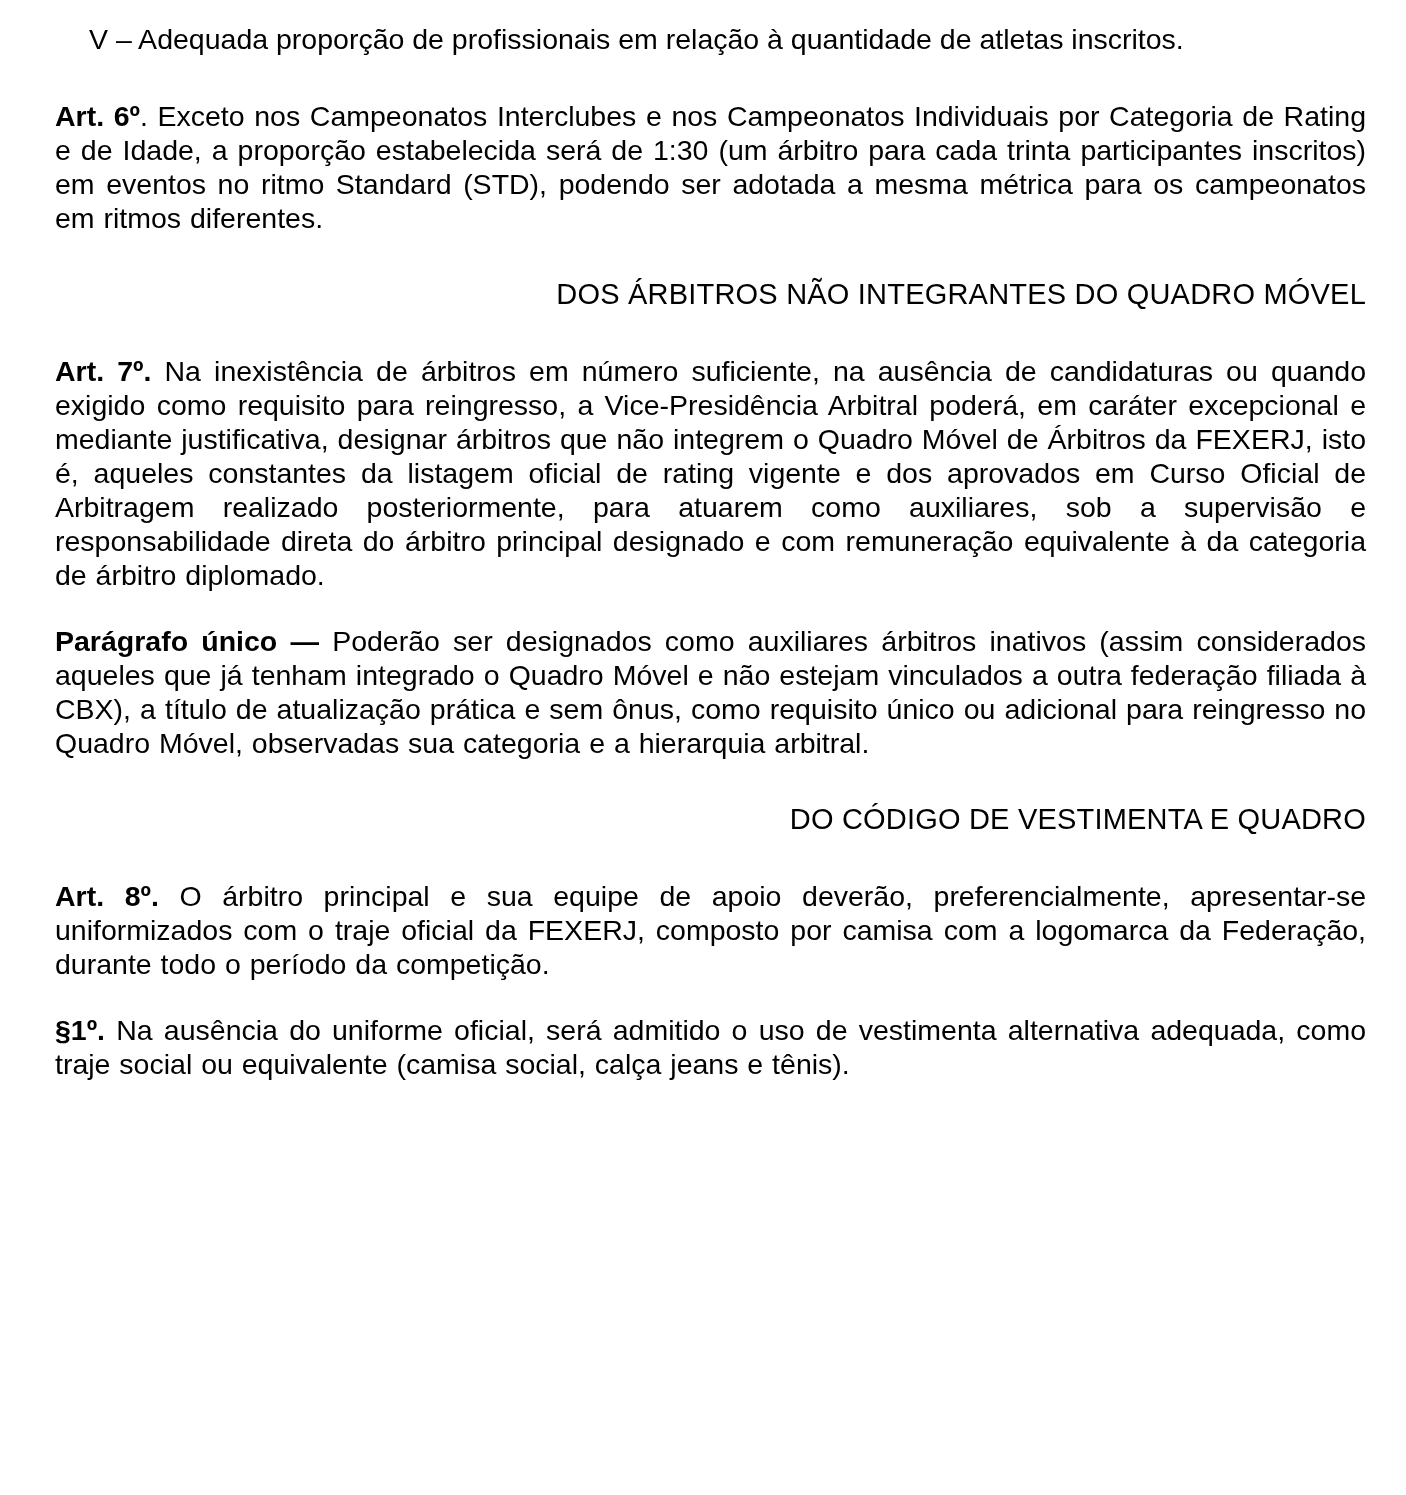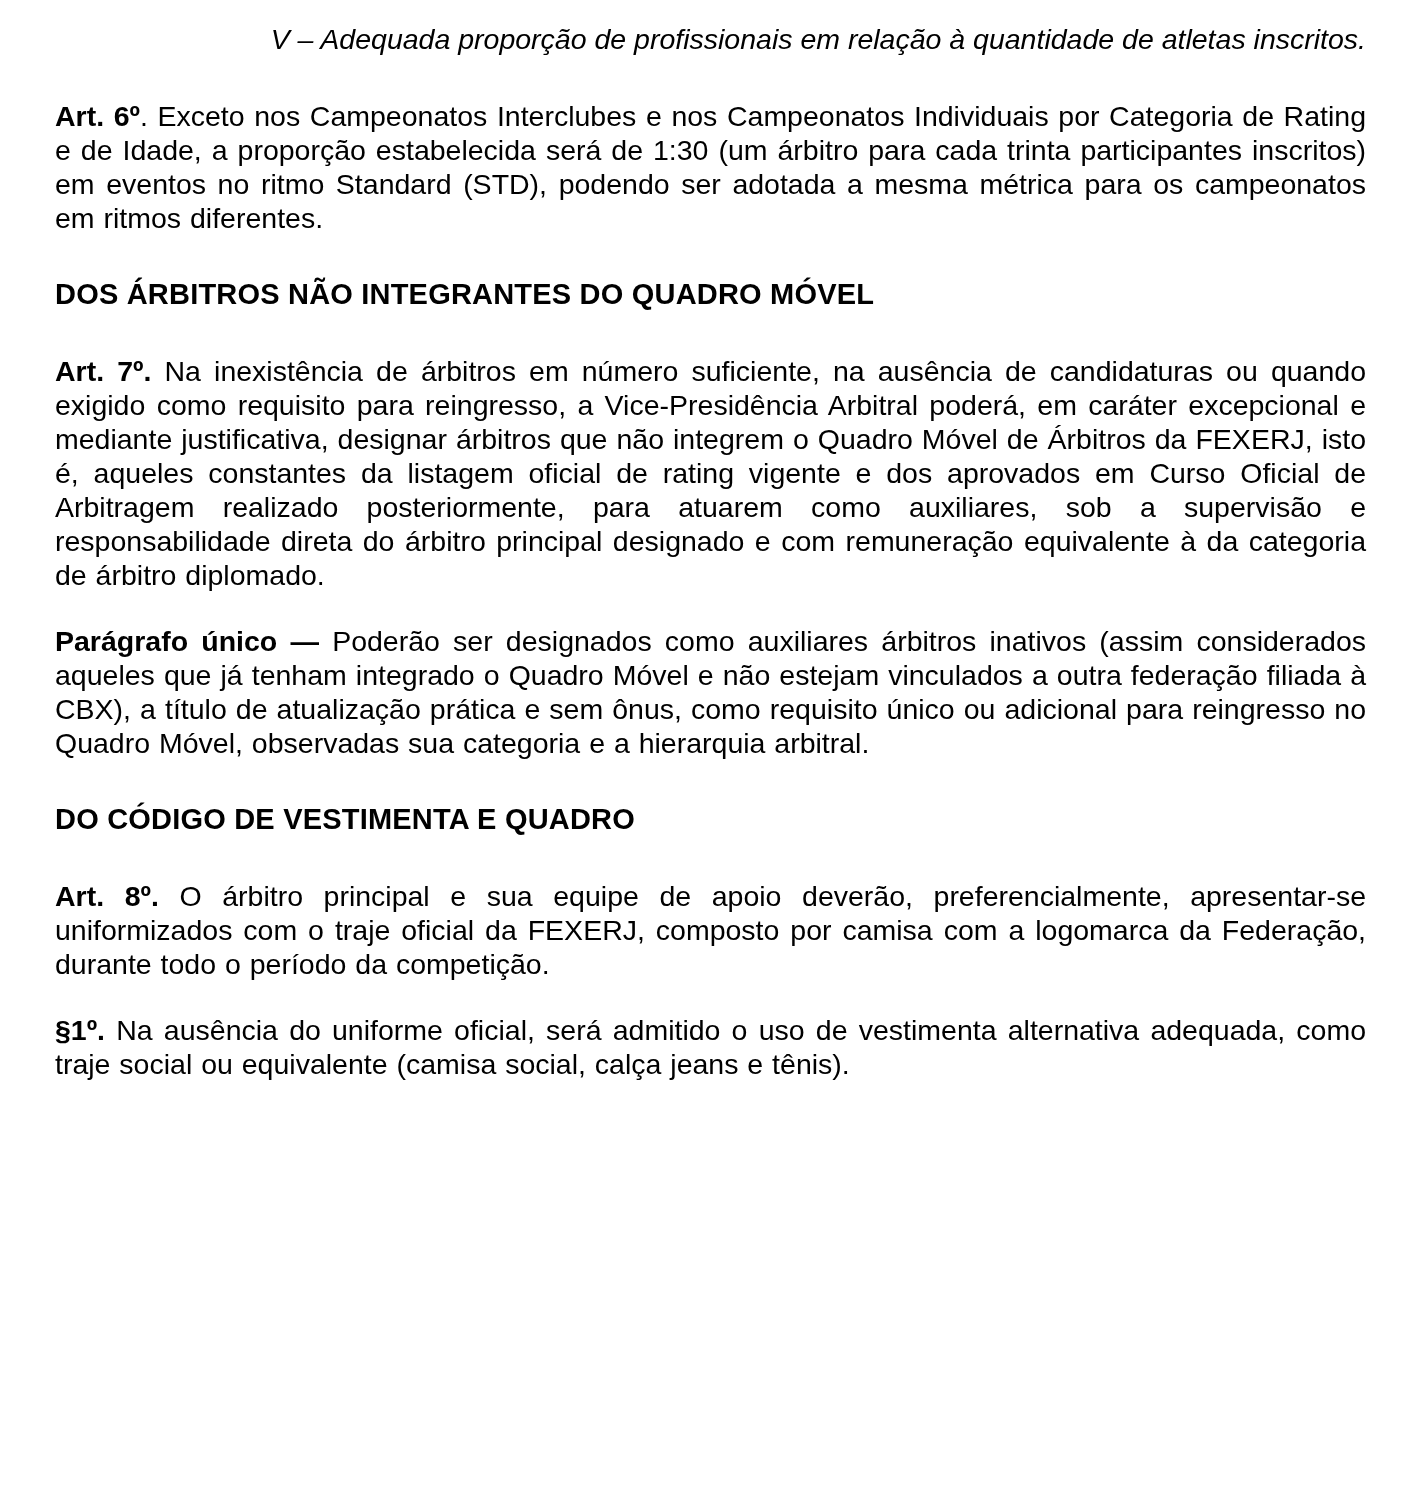--- a/index.html
+++ b/index.html
@@ -21,30 +21,29 @@
   .para {
     font-size: 28.5px;
     line-height: 34px;
     text-align: justify;
     margin: 0 0 32px 0;
     word-spacing: 1px;
   }
   .clause {
     font-size: 28.5px;
     line-height: 55px;
-    text-align: right;
+    text-align: left;
     text-indent: 34px;
     margin: 0 0 32px 0;
-    font-style: italic;
   }
   .heading {
     font-size: 29px;
     line-height: 55px;
-    font-weight: bold;
-    text-align: left;
+    font-weight: normal;
+    text-align: right;
     margin: 0 0 32px 0;
     letter-spacing: 0.2px;
   }
   .lead {
     font-weight: bold;
   }
 </style>
 </head>
 <body>
 

